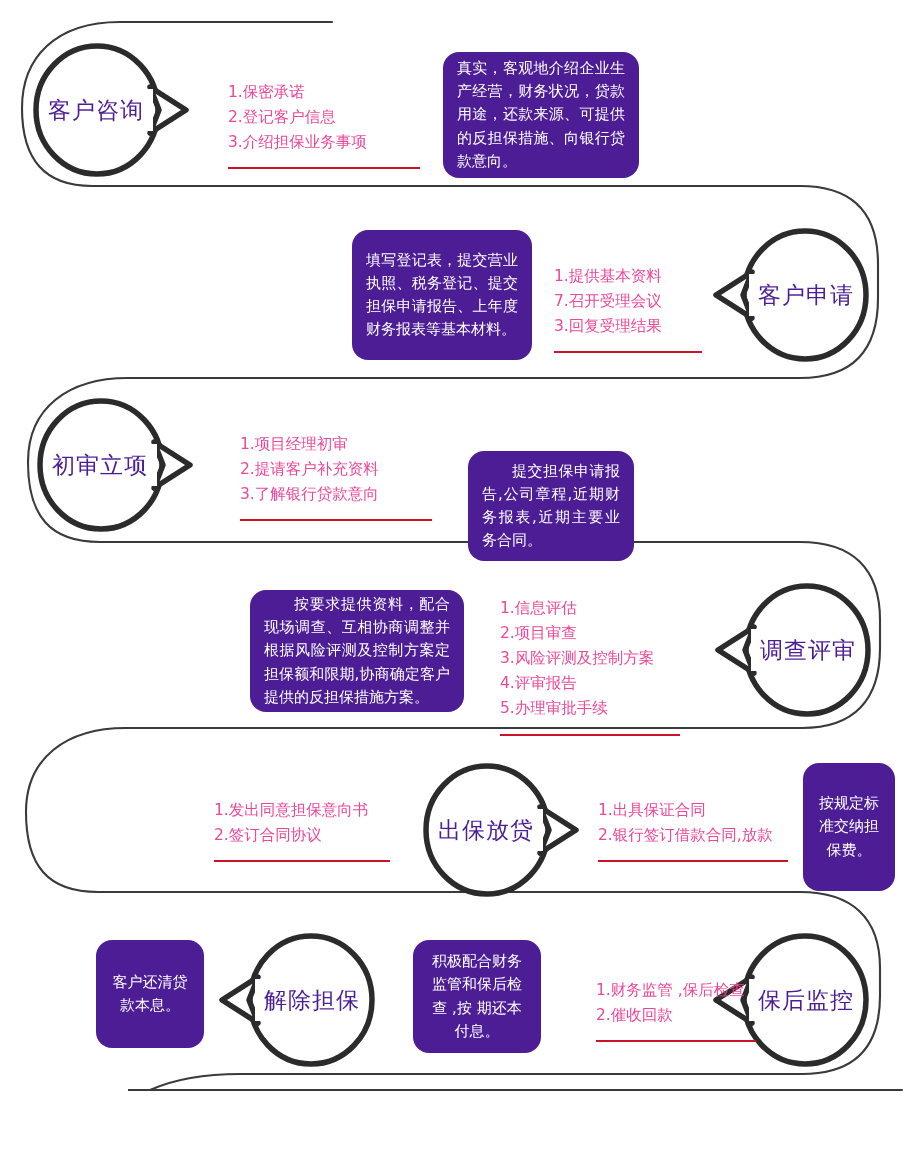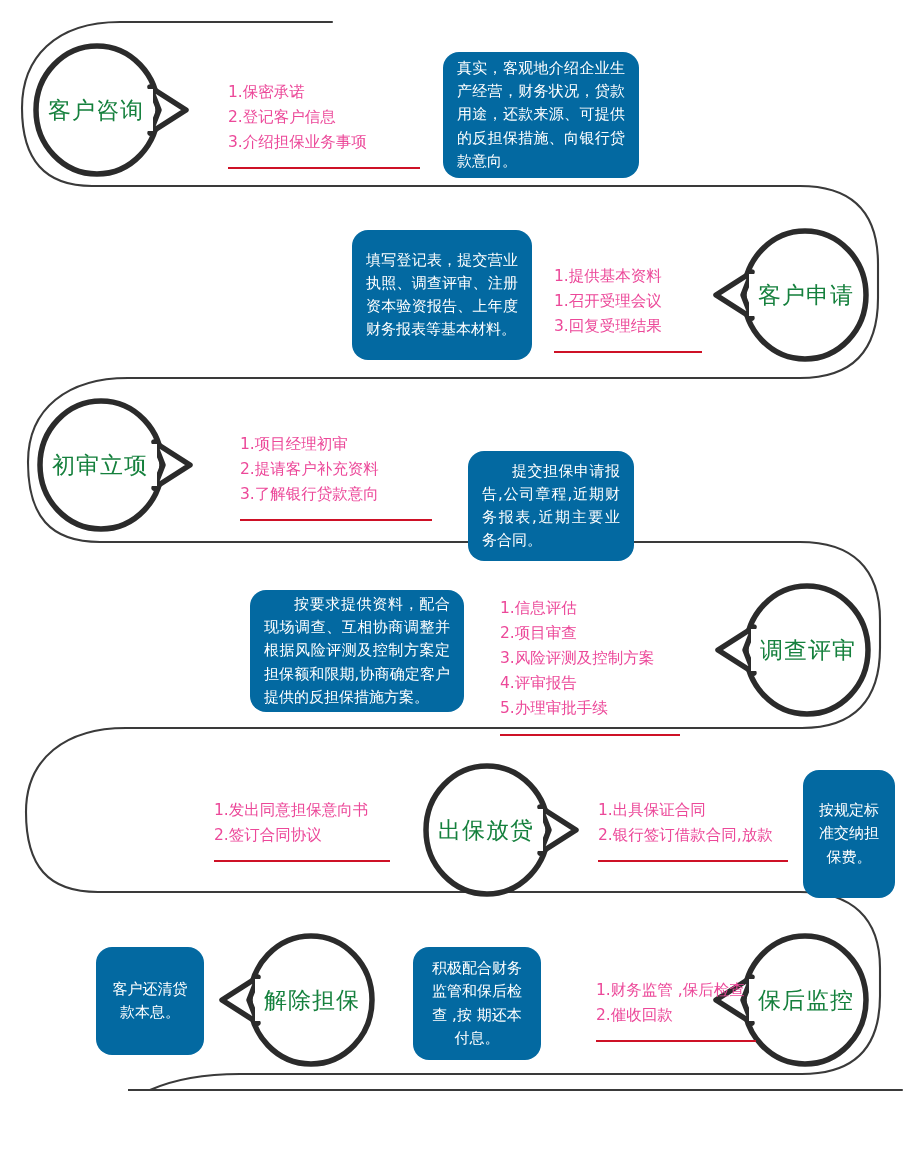--- a/index.html
+++ b/index.html
@@ -32,41 +32,41 @@
     width: 168px; height: 150px;
   }
   .node .node-label {
     position: absolute;
     left: 8px; top: 50%;
     transform: translateY(-50%);
     width: 132px;
     text-align: center;
     font-size: 23px;
     letter-spacing: 1px;
-    color: #15803d;
+    color: #4c1d95;
     font-family: "DejaVu Sans", "Liberation Sans", sans-serif;
     white-space: nowrap;
   }
   .node.flip .node-label { left: auto; right: 8px; }
 
   
   .card {
     position: absolute;
-    background: #0369a1;
+    background: #4c1d95;
     border-radius: 16px;
     color: #ffffff;
     font-size: 15px;
     line-height: 1.55;
     padding: 12px 14px;
     display: flex;
     align-items: center;
     font-family: "DejaVu Sans", "Liberation Sans", sans-serif;
   }
   .card .card-text { width: 100%; }
-  .card.ctr { text-align: center; margin-top: 7px; }
+  .card.ctr { text-align: center; }
   .card.justify { text-align: justify; text-align-last: left; }
   .card .indent { text-indent: 2em; display: block; text-align: justify; }
 
   
   .list {
     position: absolute;
     color: #ec4899;
     font-size: 15.5px;
     line-height: 1.62;
     font-family: "DejaVu Sans", "Liberation Sans", sans-serif;
@@ -151,27 +151,27 @@
                A 61 64 0 1 1 154 75
                A 61 64 0 1 1 32 75 Z" fill="#ffffff" stroke="#2b2b2b" stroke-width="5.5"></path>
       <path d="M 40 52 L 4 75 L 40 98 L 31 75 Z" fill="#ffffff" stroke="#2b2b2b" stroke-width="5.5" stroke-linejoin="round"></path>
       <path d="M 41 54 L 41 96" stroke="#ffffff" stroke-width="8"></path>
     </svg>
     <div class="node-label">客户申请</div>
   </div>
 
   <div class="list" style="left:554px; top:264px; width:148px;">
     <span class="li">1.提供基本资料</span>
-    <span class="li">1.召开受理会议</span>
+    <span class="li">7.召开受理会议</span>
     <span class="li">3.回复受理结果</span>
     <span class="rule"></span>
   </div>
 
   <div class="card justify" style="left:352px; top:230px; width:180px; height:130px;">
-    <span class="card-text">填写登记表，提交营业执照、调查评审、注册资本验资报告、上年度财务报表等基本材料。</span>
+    <span class="card-text">填写登记表，提交营业执照、税务登记、提交担保申请报告、上年度财务报表等基本材料。</span>
   </div>
 
   <div class="node" style="left:26px; top:390px;">
     <svg class="bubble" viewBox="0 0 168 150">
       <path d="M 14 75
                A 61 64 0 1 1 136 75
                A 61 64 0 1 1 14 75 Z" fill="#ffffff" stroke="#2b2b2b" stroke-width="5.5"></path>
       <path d="M 128 52 L 164 75 L 128 98 L 137 75 Z" fill="#ffffff" stroke="#2b2b2b" stroke-width="5.5" stroke-linejoin="round"></path>
       <path d="M 127 54 L 127 96" stroke="#ffffff" stroke-width="8"></path>
     </svg>

